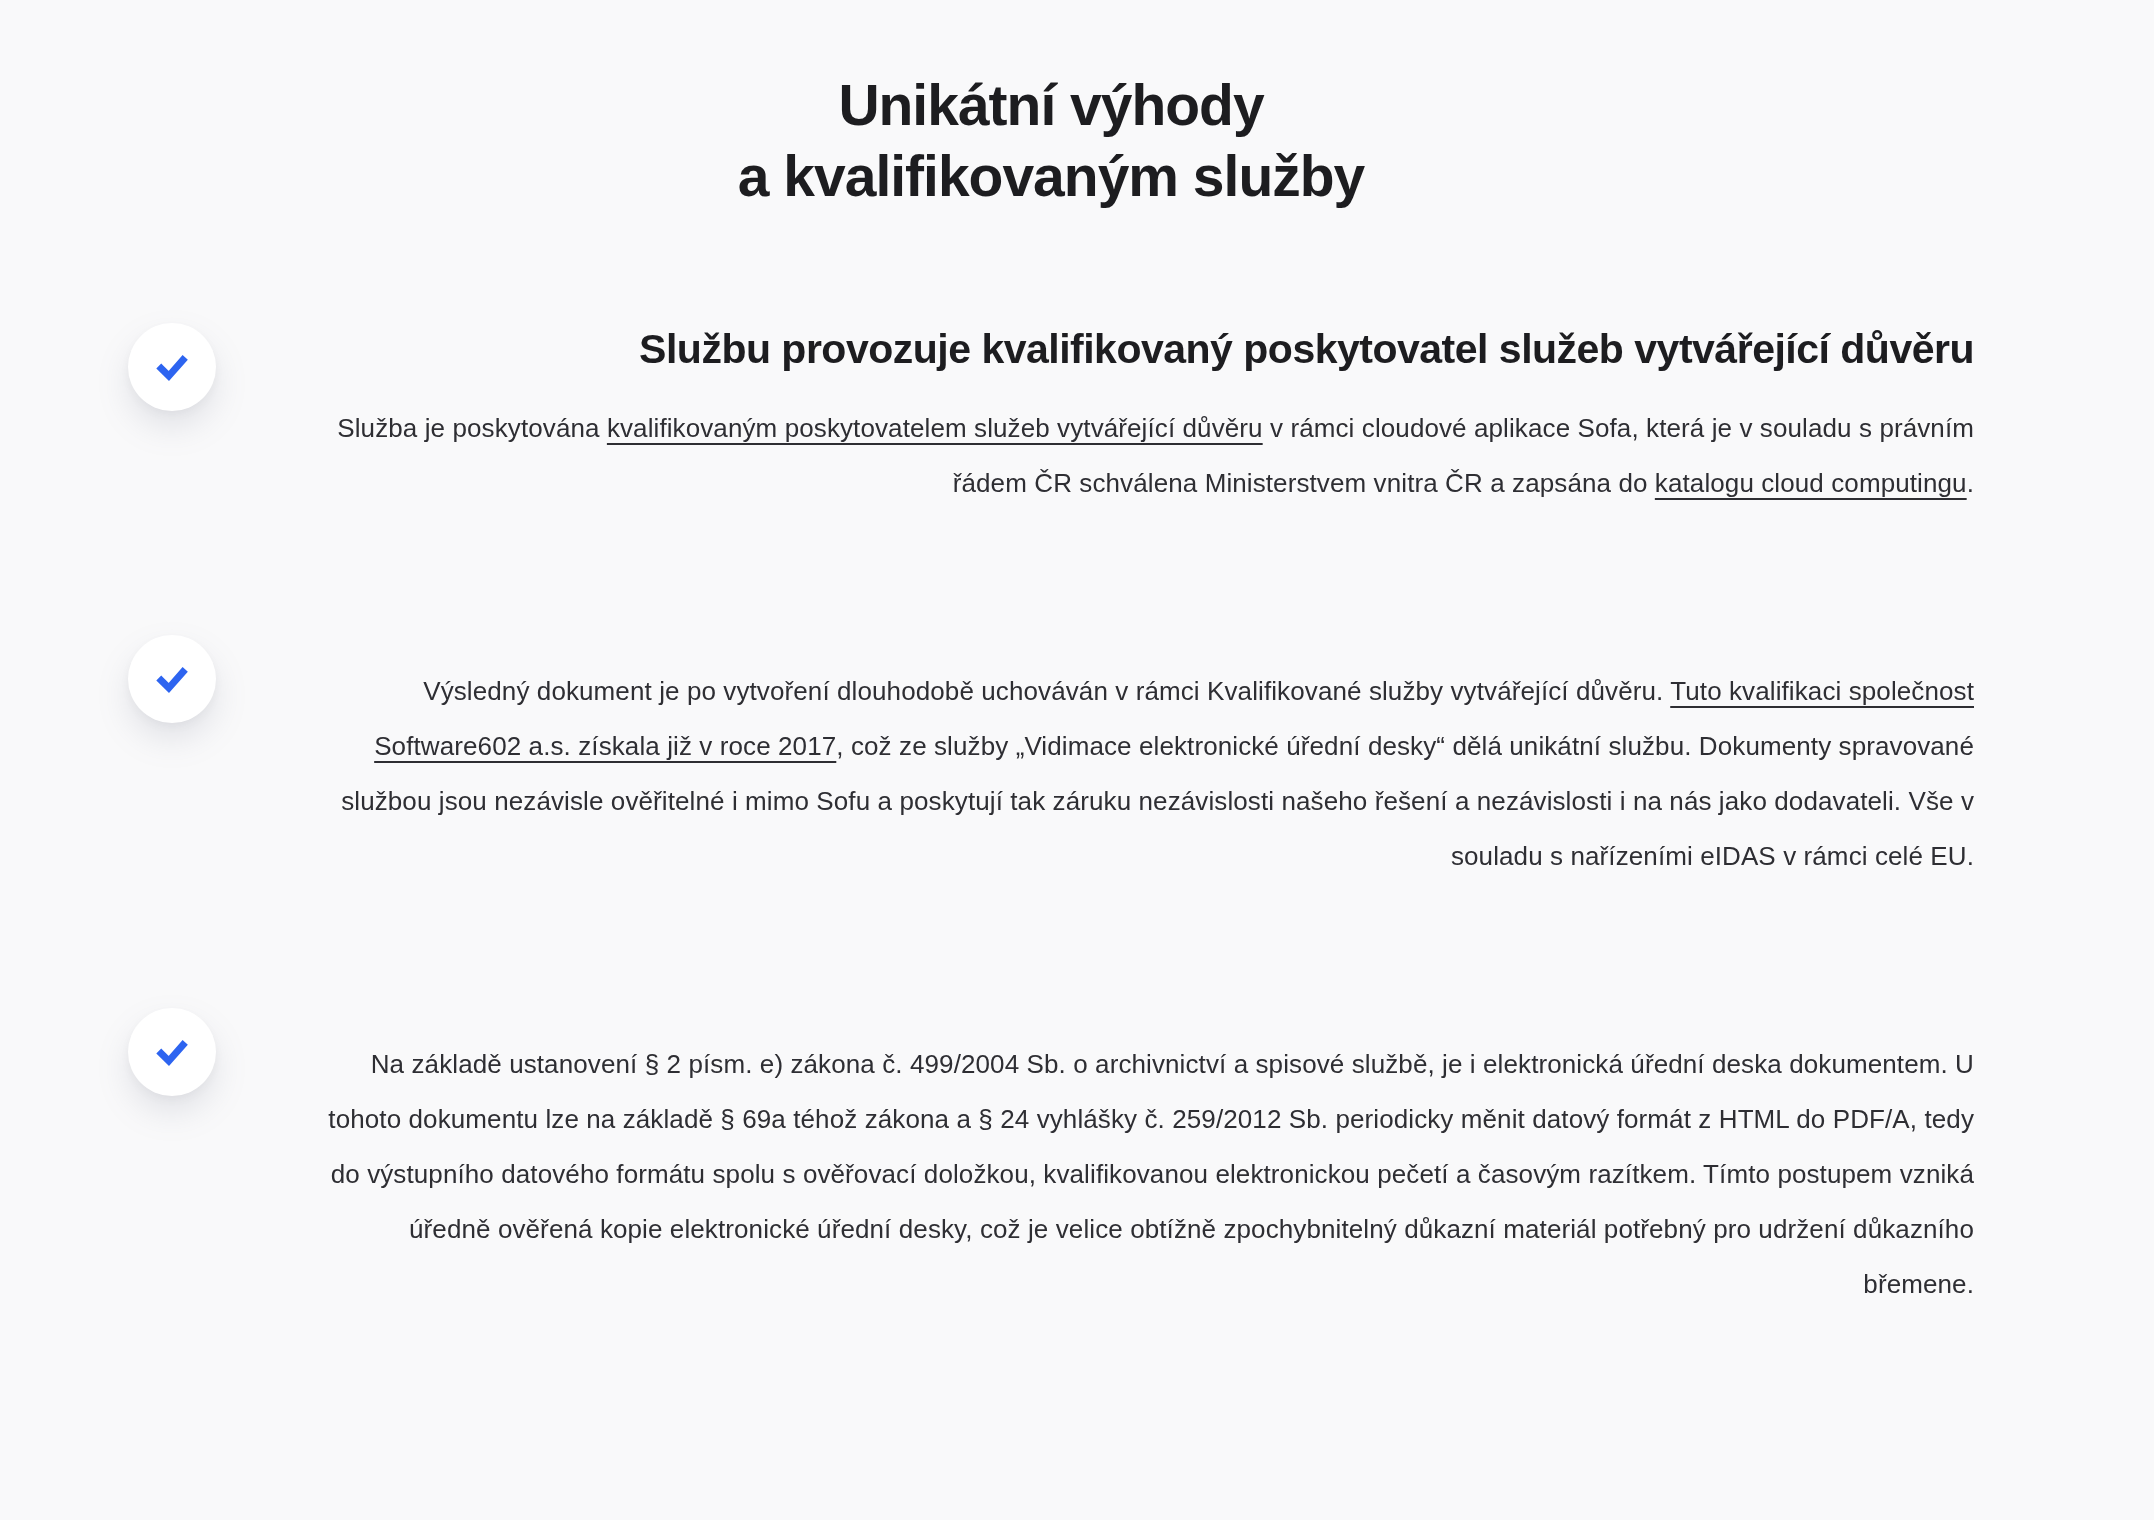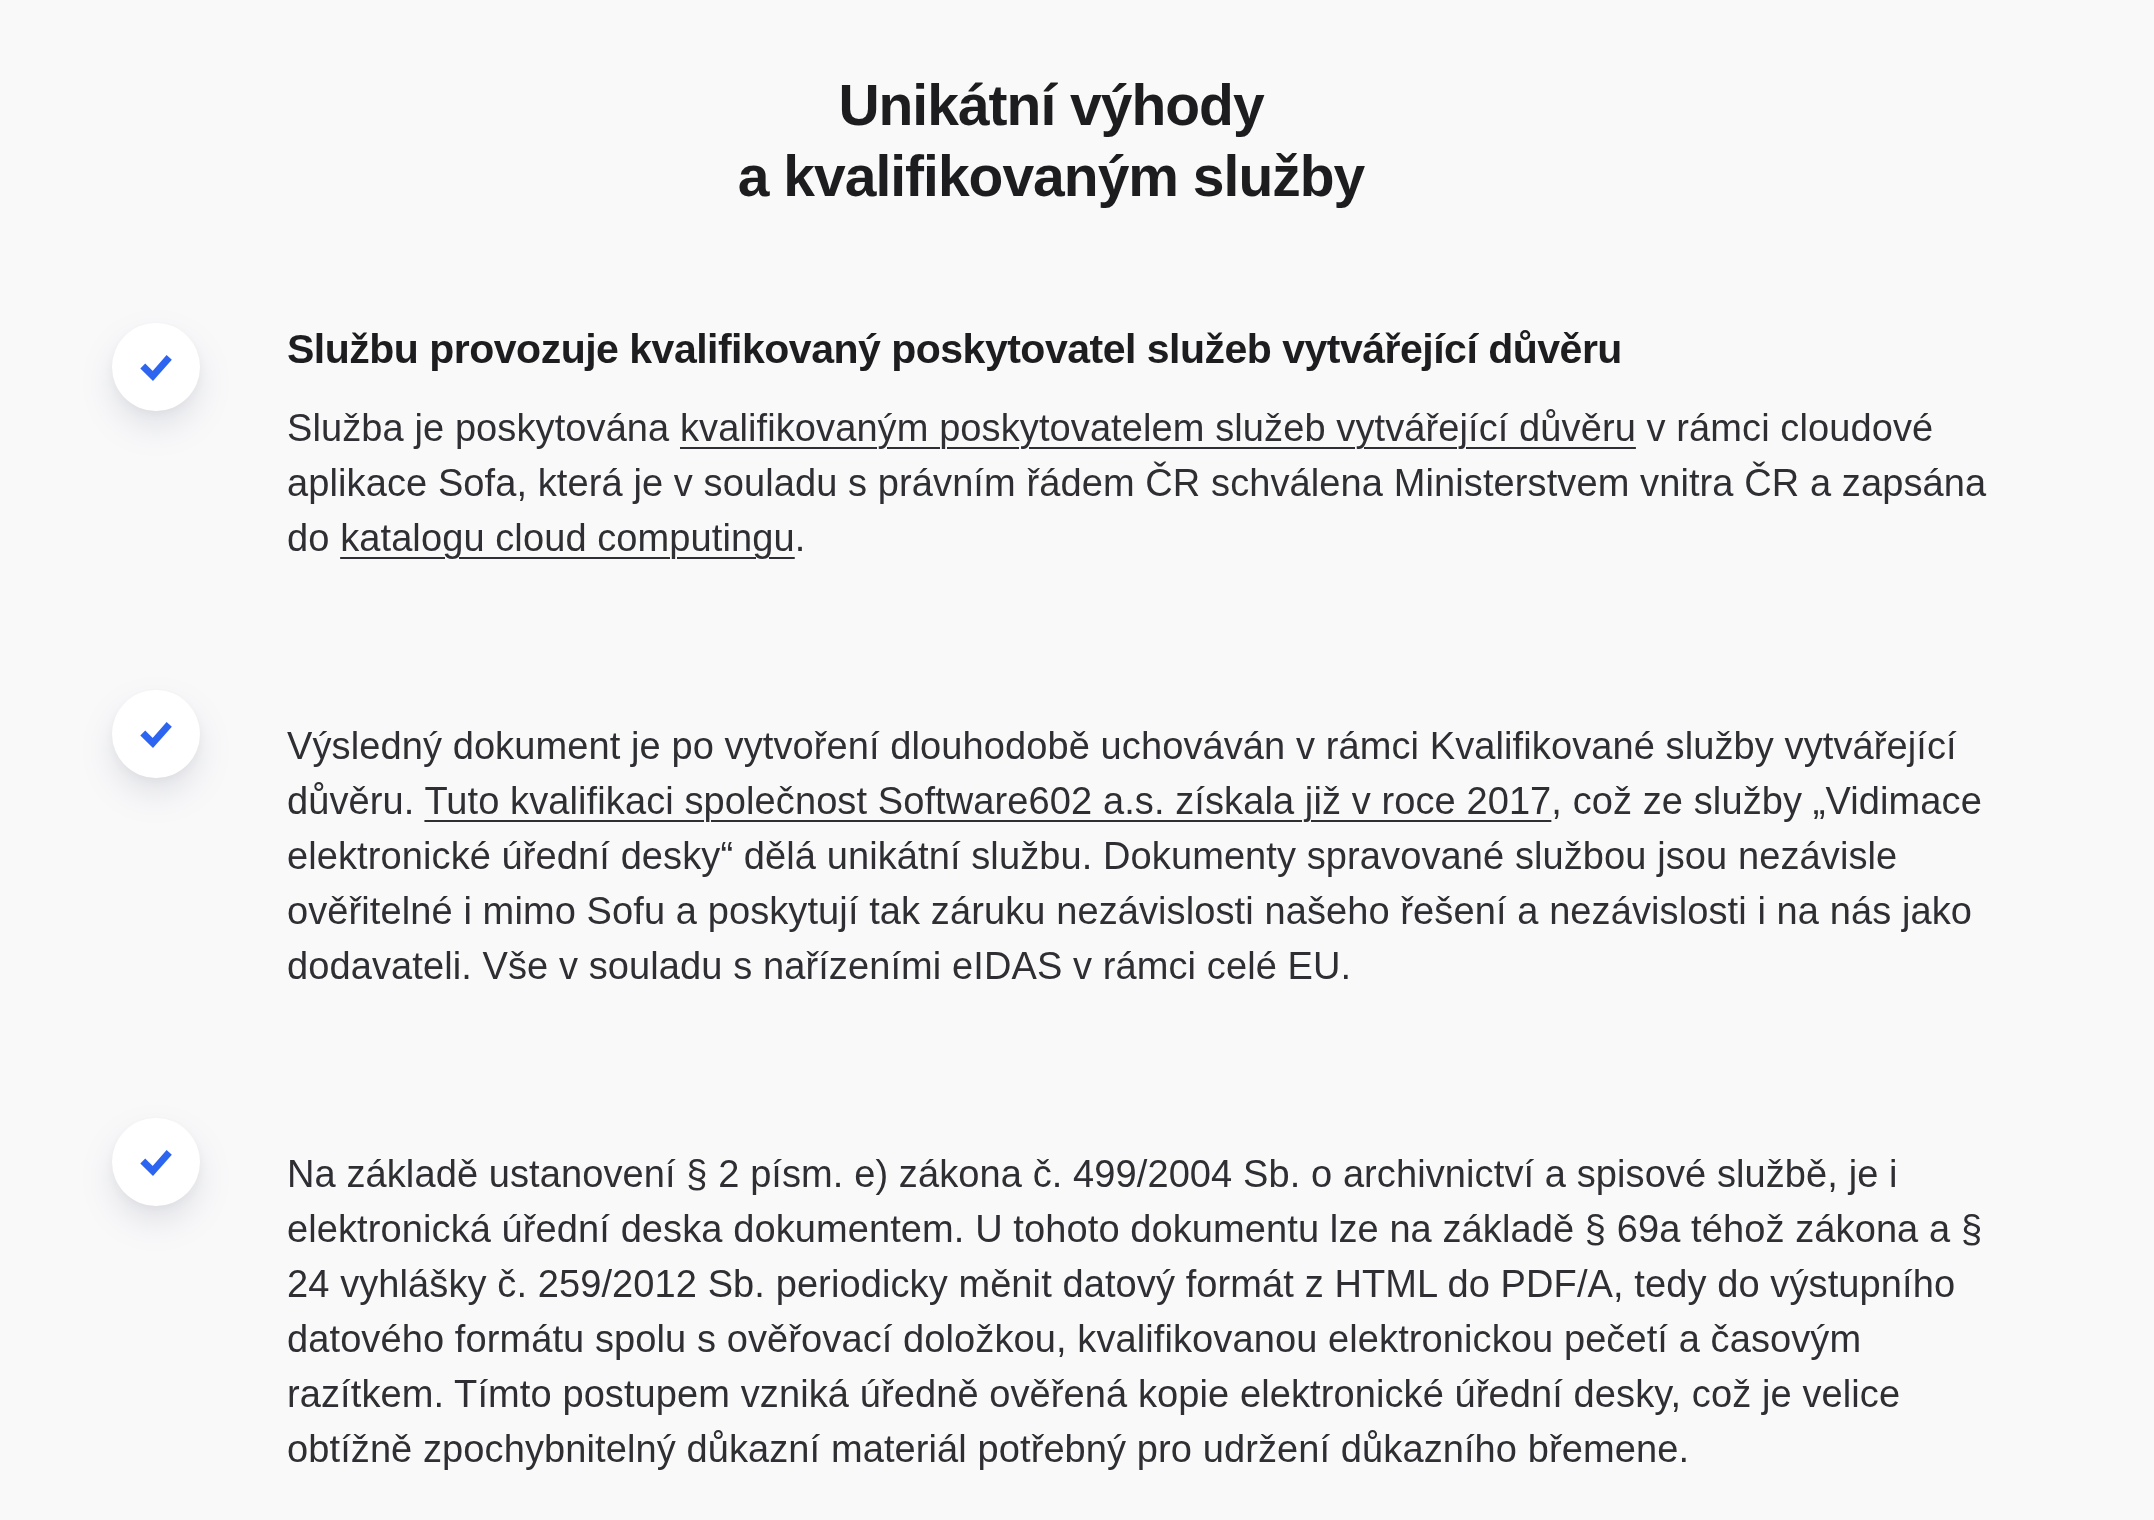--- a/index.html
+++ b/index.html
@@ -28,21 +28,21 @@
     margin: 0;
     text-align: center;
     font-size: 57px;
     line-height: 1.24;
     font-weight: 700;
     color: var(--heading);
     letter-spacing: -1px;
   }
   .page-title .title-line { display: block; }
 
-  .benefits-list { margin: 0; }
+  .benefits-list { margin: 16px; text-align: right; }
 
   .benefit-row {
     display: flex;
     align-items: flex-start;
   }
   .benefit-row.first { margin-top: 114px; }
   .benefit-row + .benefit-row { margin-top: 126px; }
 
   .check-circle {
     flex: 0 0 88px;
@@ -72,21 +72,21 @@
   .benefit-heading {
     margin: 0;
     font-size: 41px;
     line-height: 49px;
     font-weight: 700;
     color: var(--heading);
     letter-spacing: -0.5px;
   }
   .benefit-paragraph {
     margin: 27px 0 0 0;
-    font-size: 38px;
+    font-size: 26px;
     line-height: 55px;
     color: var(--body);
     letter-spacing: 0.1px;
   }
   .body-link {
     color: inherit;
     text-decoration: underline;
     text-decoration-thickness: 2px;
     text-underline-offset: 6px;
     cursor: pointer;

